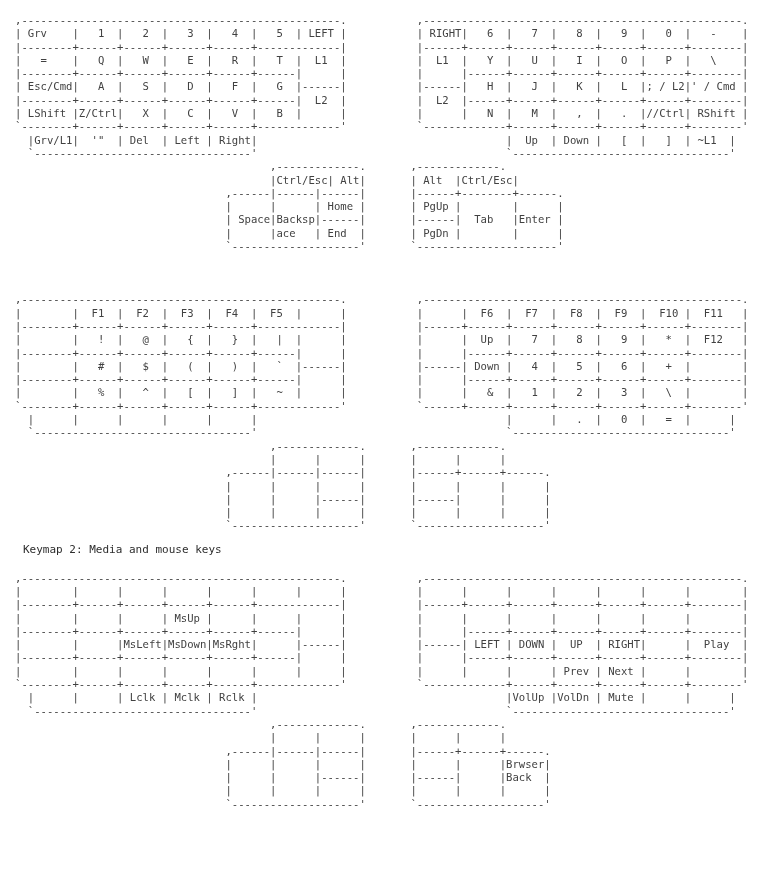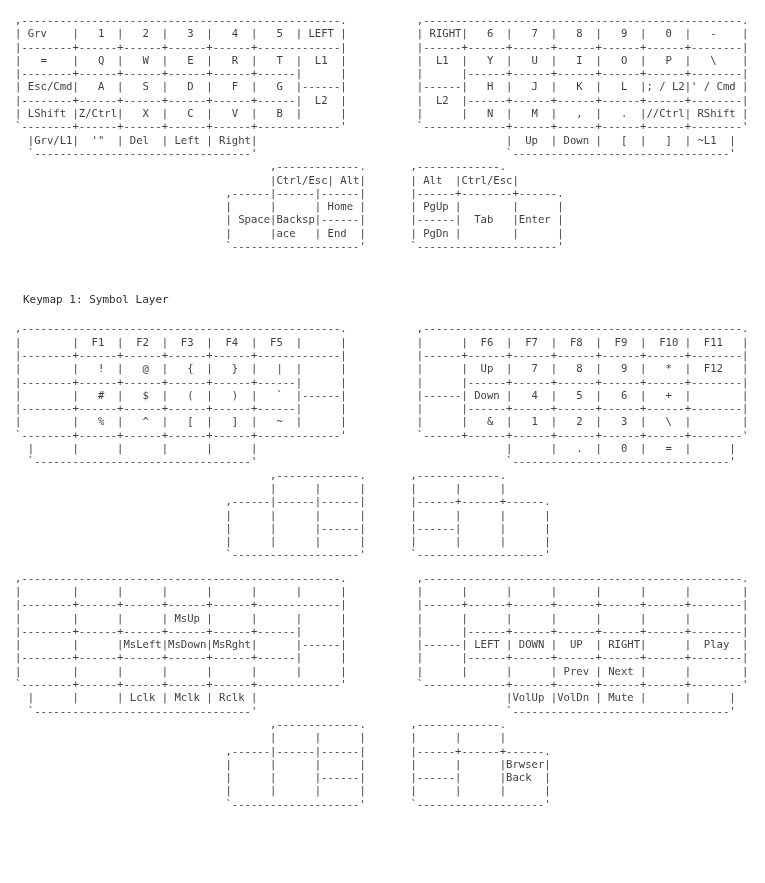--- a/index.html
+++ b/index.html
@@ -55,21 +55,20 @@
                                         ,-------------.       ,-------------.
                                         |Ctrl/Esc| Alt|       | Alt  |Ctrl/Esc|
                                  ,------|------|------|       |------+--------+------.
                                  |      |      | Home |       | PgUp |        |      |
                                  | Space|Backsp|------|       |------|  Tab   |Enter |
                                  |      |ace   | End  |       | PgDn |        |      |
                                  `--------------------'       `----------------------'</pre>
   </section>
 
   <section class="keymap-section">
-    <div class="keymap-title">Keymap 1: Symbol Layer</div>
     <pre class="keymap-art">,--------------------------------------------------.           ,--------------------------------------------------.
 |        |  F1  |  F2  |  F3  |  F4  |  F5  |      |           |      |  F6  |  F7  |  F8  |  F9  |  F10 |  F11   |
 |--------+------+------+------+------+-------------|           |------+------+------+------+------+------+--------|
 |        |   !  |   @  |   {  |   }  |   |  |      |           |      |  Up  |   7  |   8  |   9  |   *  |  F12   |
 |--------+------+------+------+------+------|      |           |      |------+------+------+------+------+--------|
 |        |   #  |   $  |   (  |   )  |   `  |------|           |------| Down |   4  |   5  |   6  |   +  |        |
 |--------+------+------+------+------+------|      |           |      |------+------+------+------+------+--------|
 |        |   %  |   ^  |   [  |   ]  |   ~  |      |           |      |   &amp;  |   1  |   2  |   3  |   \  |        |
 `--------+------+------+------+------+-------------'           `------+------+------+------+------+------+--------'
   |      |      |      |      |      |                                       |      |   .  |   0  |   =  |      |
@@ -77,20 +76,21 @@
                                         ,-------------.       ,-------------.
                                         |      |      |       |      |      |
                                  ,------|------|------|       |------+------+------.
                                  |      |      |      |       |      |      |      |
                                  |      |      |------|       |------|      |      |
                                  |      |      |      |       |      |      |      |
                                  `--------------------'       `--------------------'</pre>
   </section>
 
   <section class="keymap-section">
+    <div class="keymap-title">Keymap 2: Media and mouse keys</div>
     <pre class="keymap-art">,--------------------------------------------------.           ,--------------------------------------------------.
 |        |      |      |      |      |      |      |           |      |      |      |      |      |      |        |
 |--------+------+------+------+------+-------------|           |------+------+------+------+------+------+--------|
 |        |      |      | MsUp |      |      |      |           |      |      |      |      |      |      |        |
 |--------+------+------+------+------+------|      |           |      |------+------+------+------+------+--------|
 |        |      |MsLeft|MsDown|MsRght|      |------|           |------| LEFT | DOWN |  UP  | RIGHT|      |  Play  |
 |--------+------+------+------+------+------|      |           |      |------+------+------+------+------+--------|
 |        |      |      |      |      |      |      |           |      |      |      | Prev | Next |      |        |
 `--------+------+------+------+------+-------------'           `-------------+------+------+------+------+--------'
   |      |      | Lclk | Mclk | Rclk |                                       |VolUp |VolDn | Mute |      |      |

